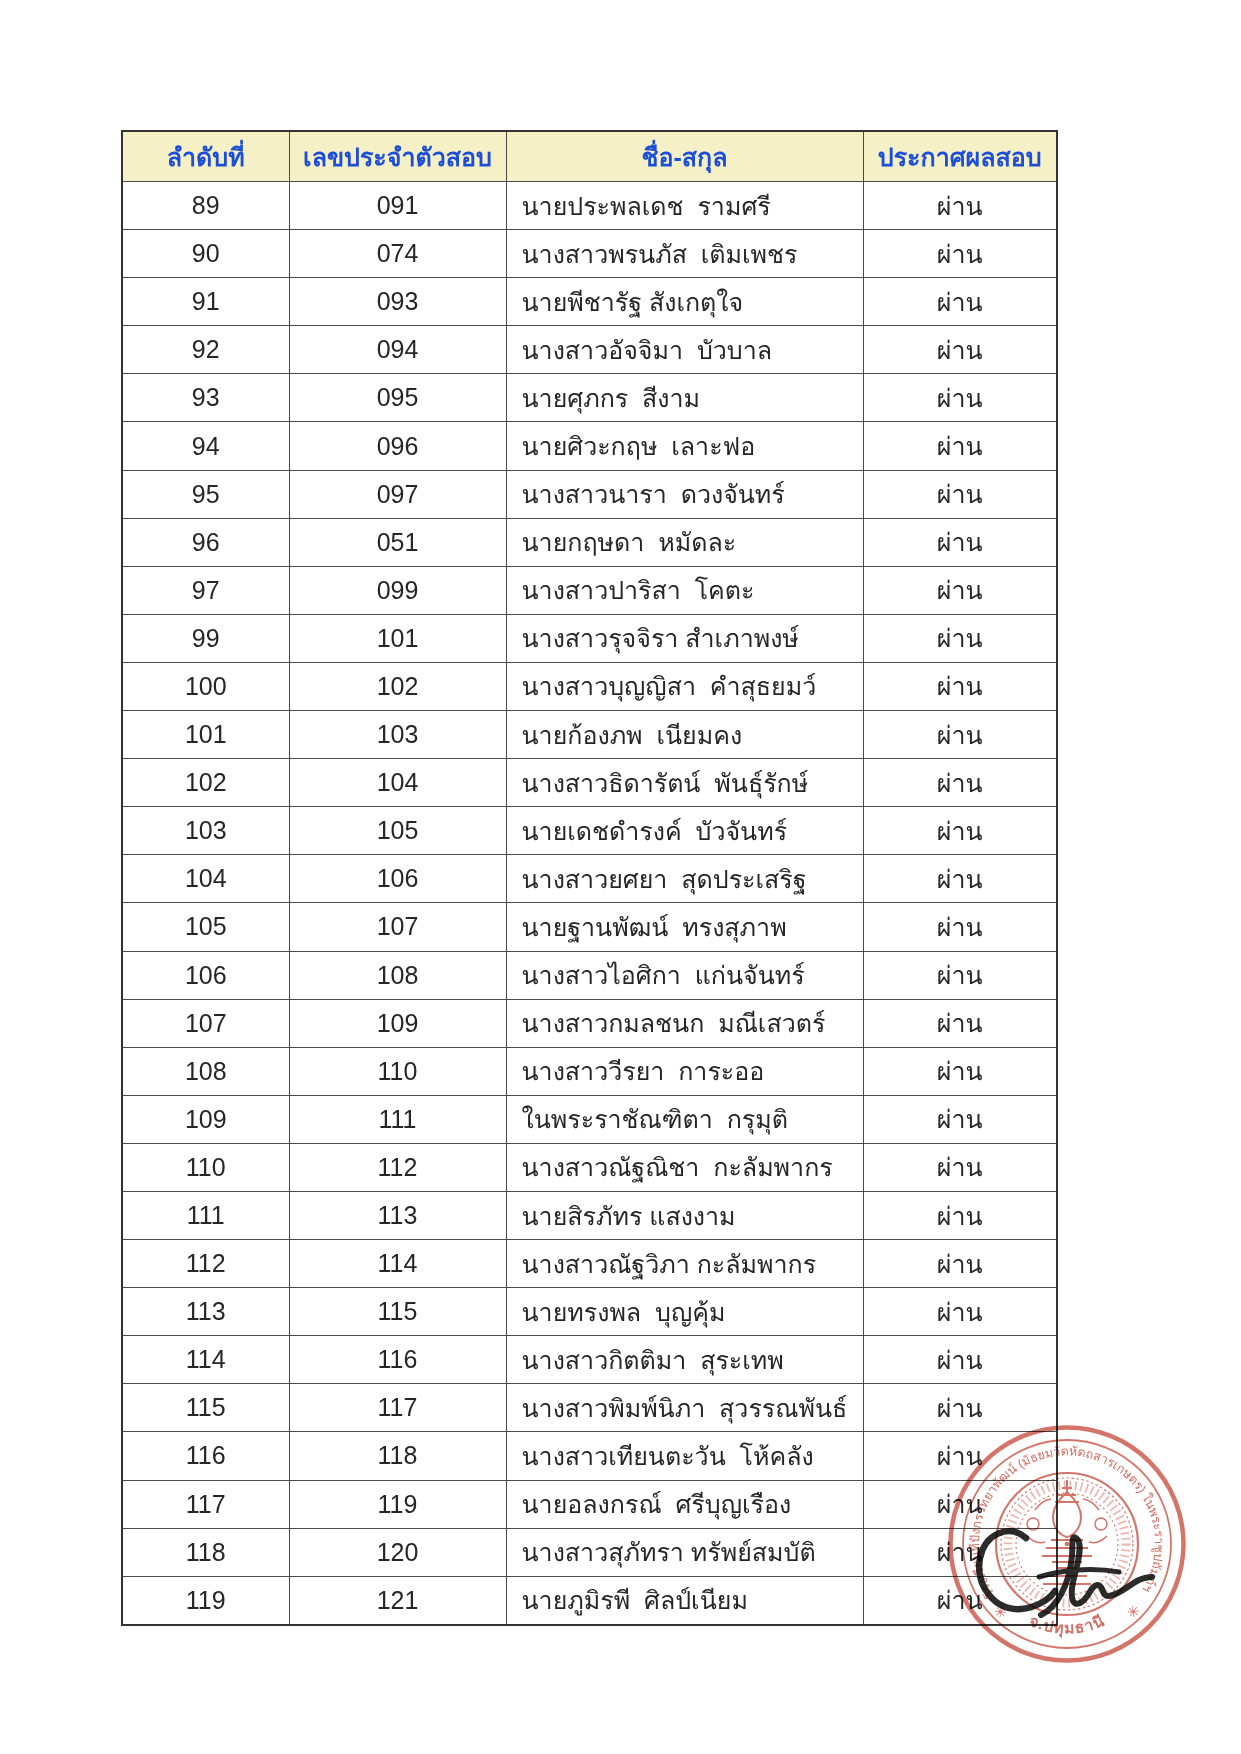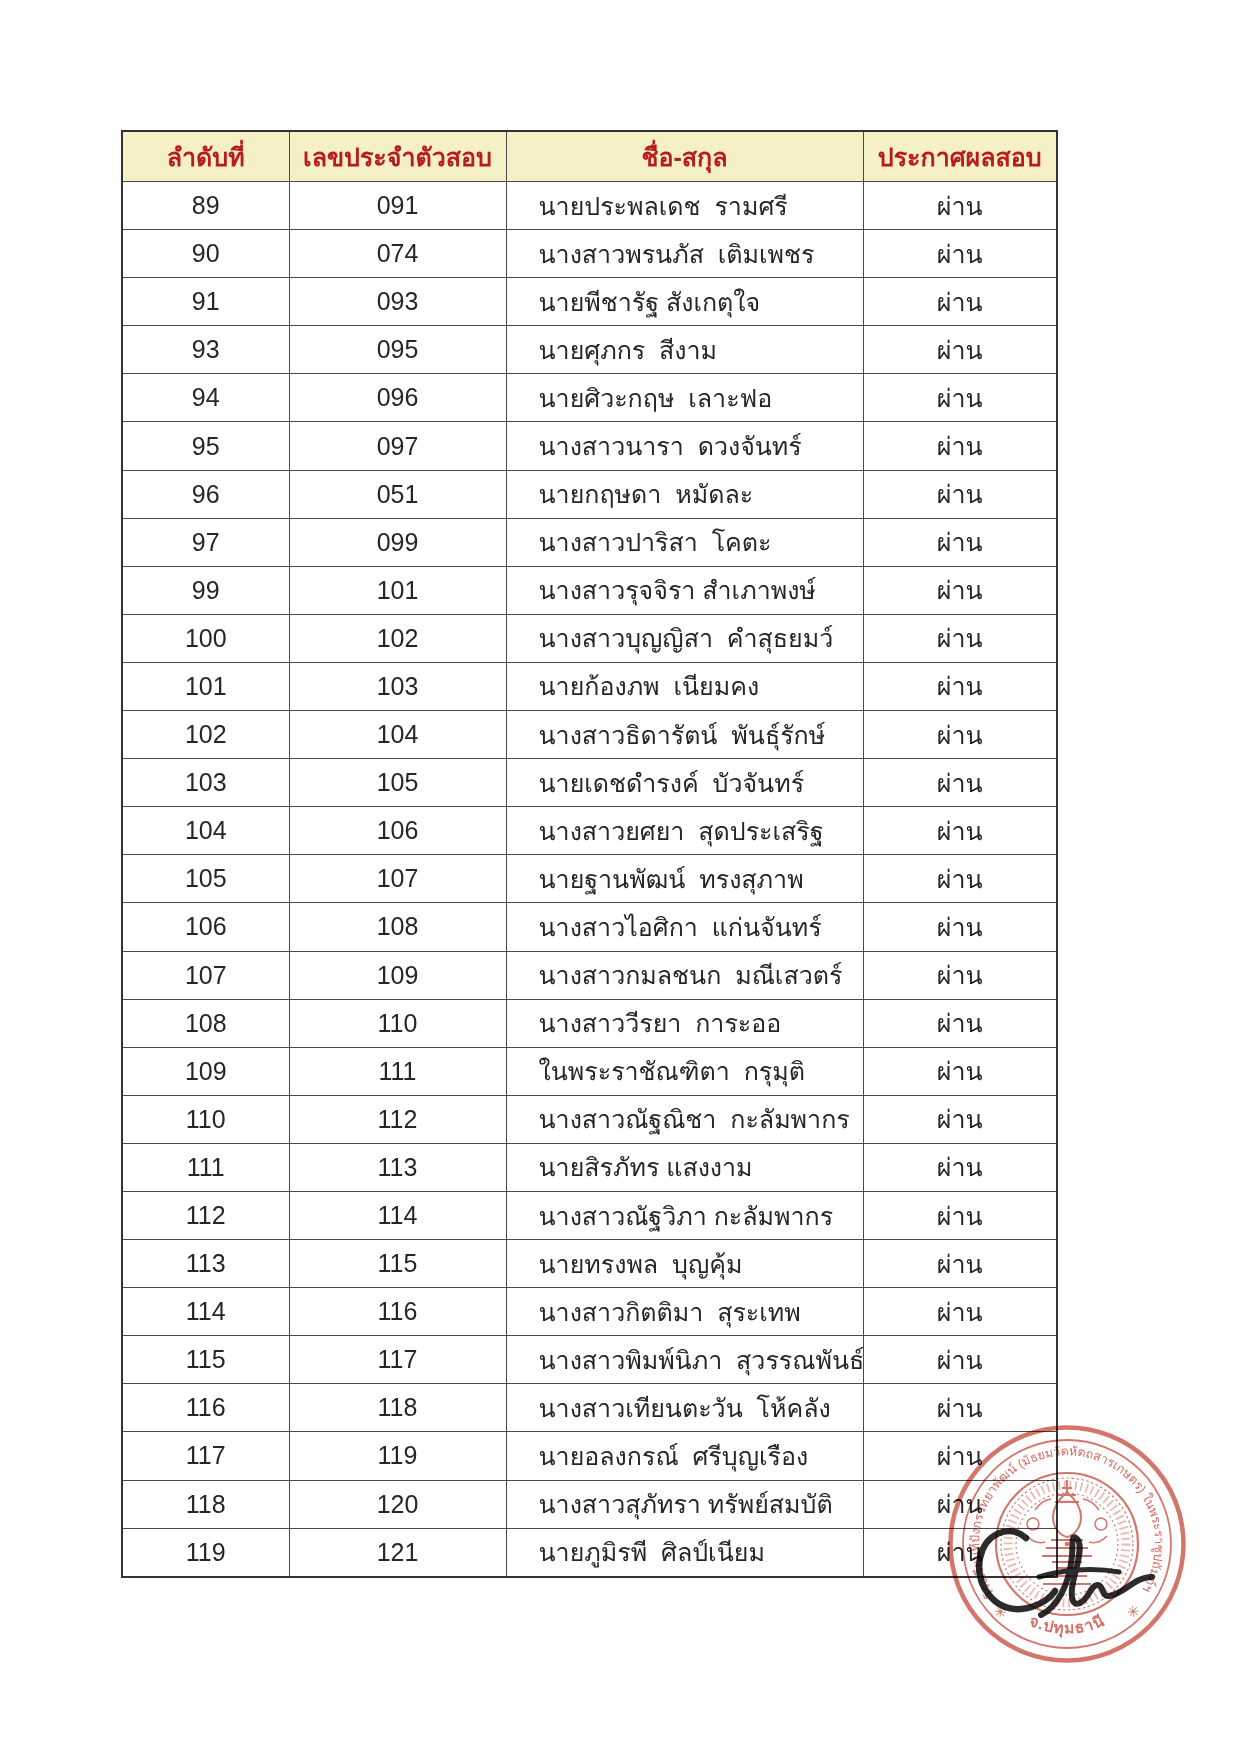--- a/index.html
+++ b/index.html
@@ -23,26 +23,26 @@
     border:1.6px solid #4a4a4a;
     vertical-align:middle;
     overflow:visible;
   }
   .results th {
     background:#f5f0c5;
     height:47px;
     font-weight:bold;
     font-size:25px;
     text-align:center;
-    color:#b91c1c;
+    color:#1d4ed8;
   }
   .results td { height:45.1px; text-align:center; }
   .results td.name-cell {
     text-align:left;
-    padding-left:32px;
+    padding-left:15px;
     white-space:pre;
   }
 
   .seal {
     position:absolute; left:947px; top:1424px;
     width:240px; height:240px;
     mix-blend-mode:multiply;
     z-index:5;
   }
   .signature {
@@ -88,20 +88,26 @@
           <td>ผ่าน</td>
         </tr>
 
         <tr>
           <td>91</td>
           <td>093</td>
           <td class="name-cell">นายพีชารัฐ สังเกตุใจ</td>
           <td>ผ่าน</td>
         </tr>
 
+        <tr>
+          <td>92</td>
+          <td>094</td>
+          <td class="name-cell">นางสาวอัจจิมา  บัวบาล</td>
+          <td>ผ่าน</td>
+        </tr>
 
         <tr>
           <td>93</td>
           <td>095</td>
           <td class="name-cell">นายศุภกร  สีงาม</td>
           <td>ผ่าน</td>
         </tr>
 
         <tr>
           <td>94</td>

